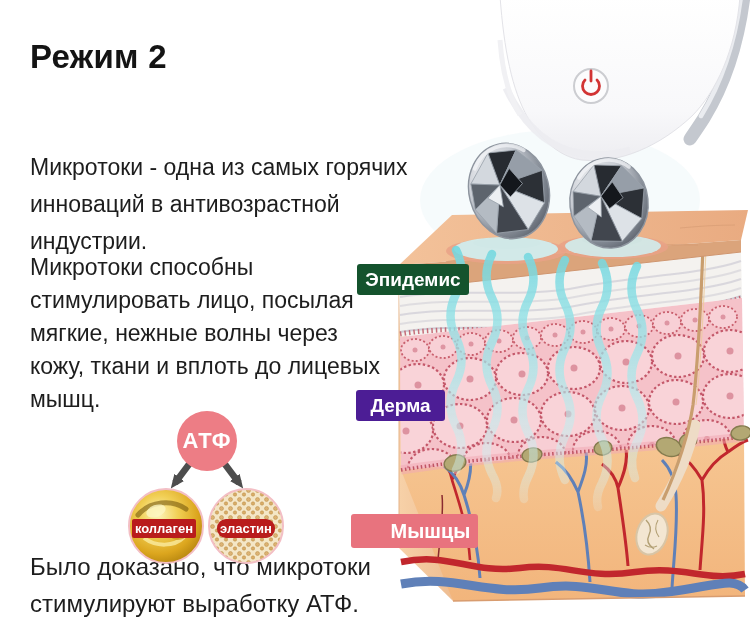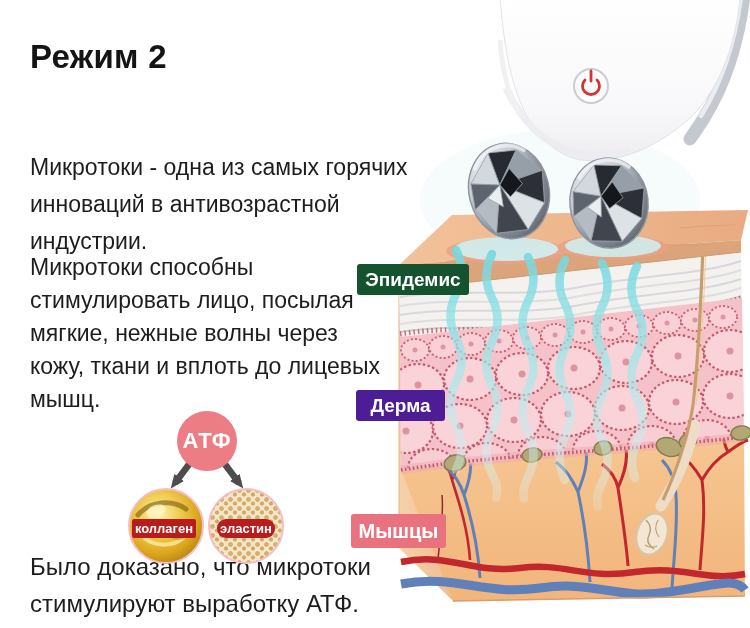--- a/index.html
+++ b/index.html
@@ -20,21 +20,21 @@
             display:flex;align-items:center;justify-content:center;}
   .chip{position:absolute;height:19px;background:#b91c1c;color:#fff;font-size:13px;font-weight:bold;
         text-align:center;line-height:19px;border-radius:2px;overflow:hidden;}
   .chip-collagen{left:12px;top:112px;width:64px;}
   .chip-elastin{left:97px;top:112px;width:58px;border-radius:9px;}
   
   .badge{position:absolute;color:#fff;font-weight:bold;border-radius:3px;
          display:flex;align-items:center;justify-content:center;z-index:5;}
   .badge-epidermis{left:357px;top:264px;width:112px;height:31px;font-size:19px;background:#14532d;}
   .badge-dermis{left:356px;top:390px;width:89px;height:31px;font-size:19px;background:#4c1d95;}
-  .badge-muscles{left:351px;top:514px;width:95px;height:34px;font-size:20px;background:#e8737e;}
+  .badge-muscles{left:351px;top:514px;width:95px;height:34px;font-size:20px;background:#e8737e;padding-left:32px;}
   .illustration{position:absolute;left:350px;top:0;width:400px;height:628px;z-index:2;}
 </style>
 </head>
 <body>
 
 <div class="canvas">
 
   <div class="title-line title-1">Режим 2</div>
 
   <div class="para p-body">Микротоки способны

